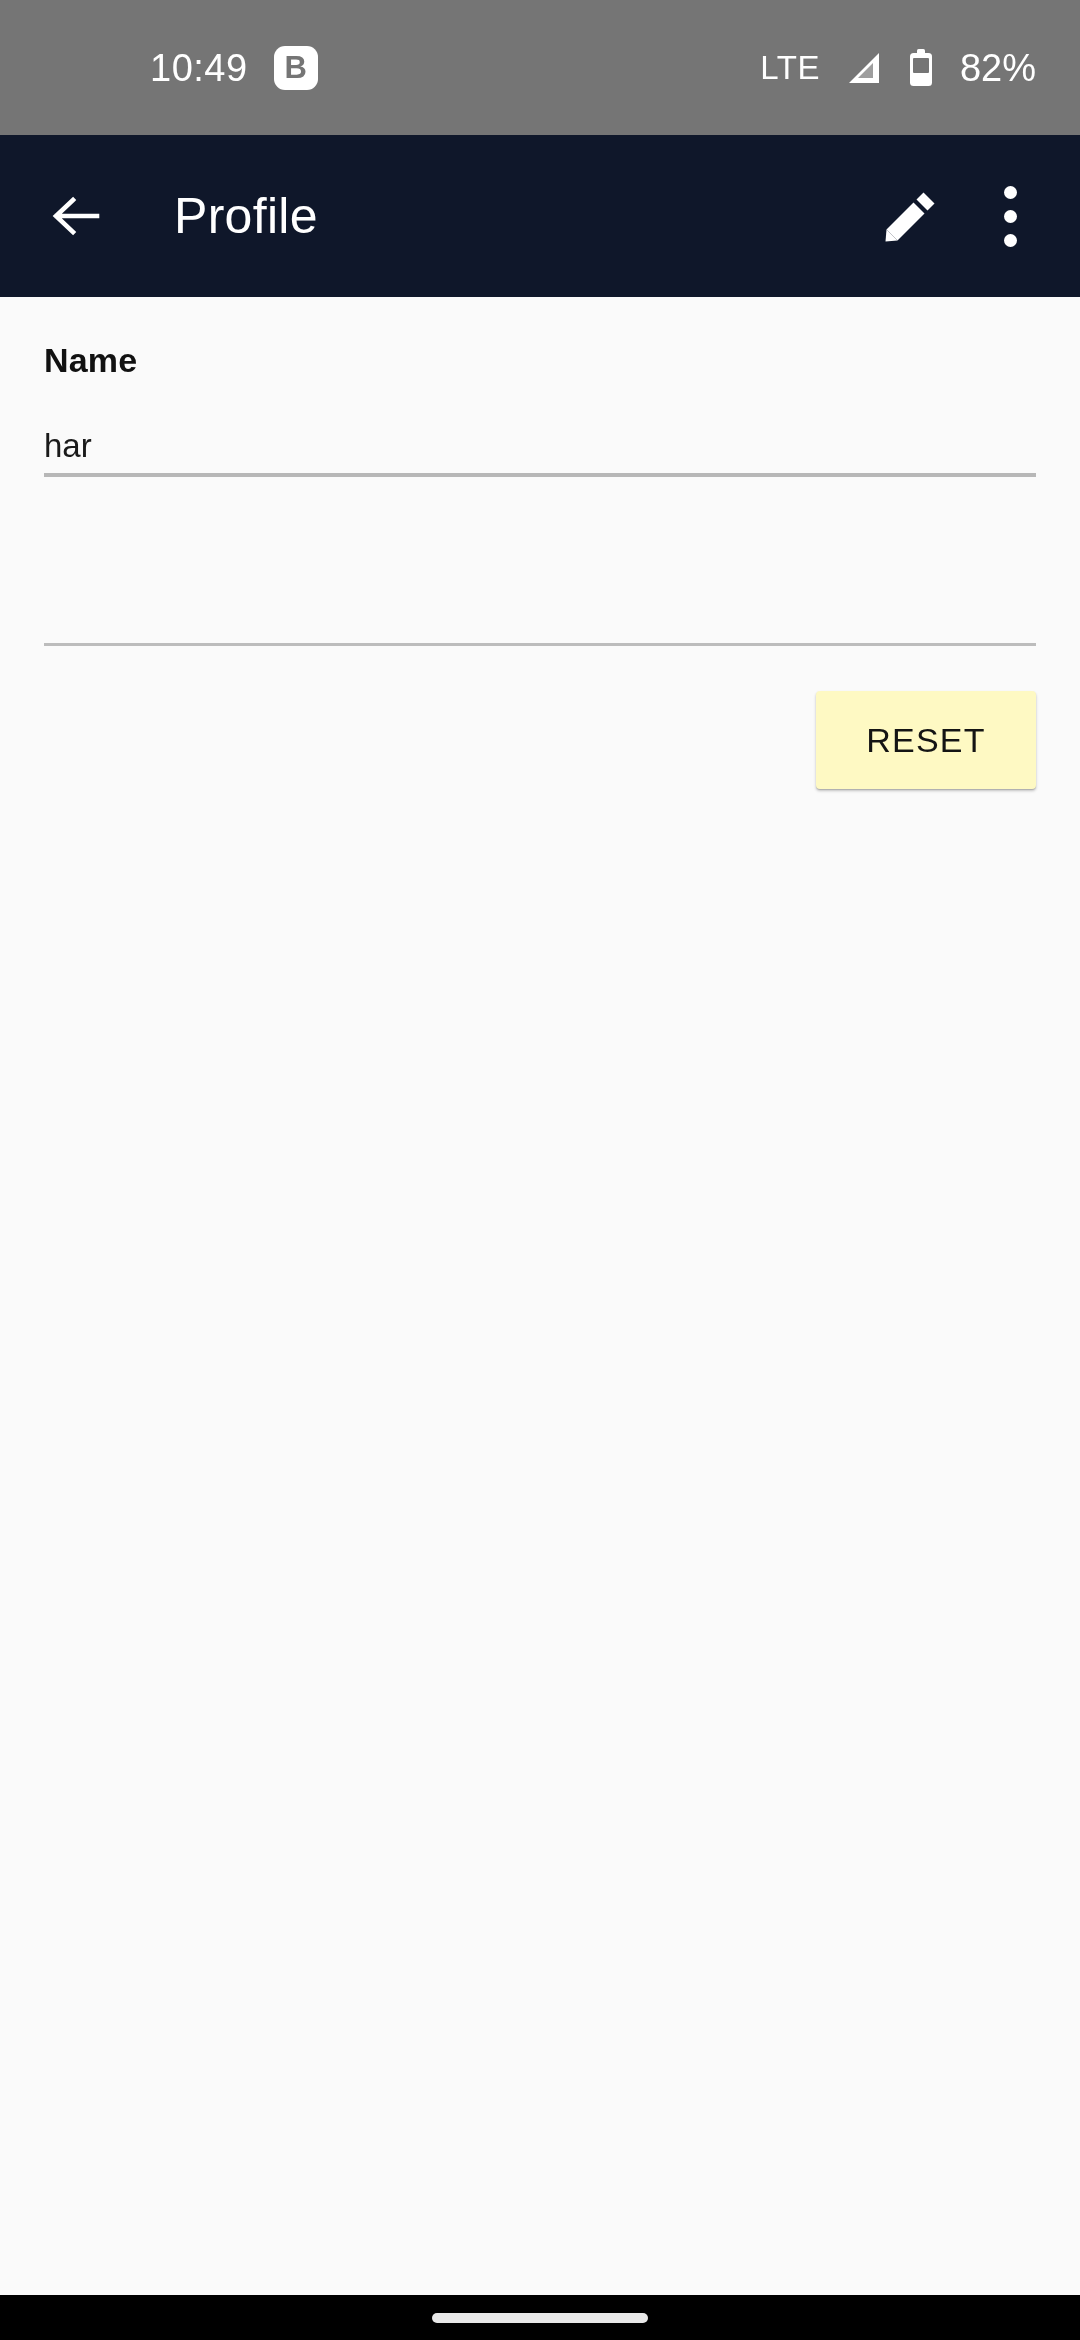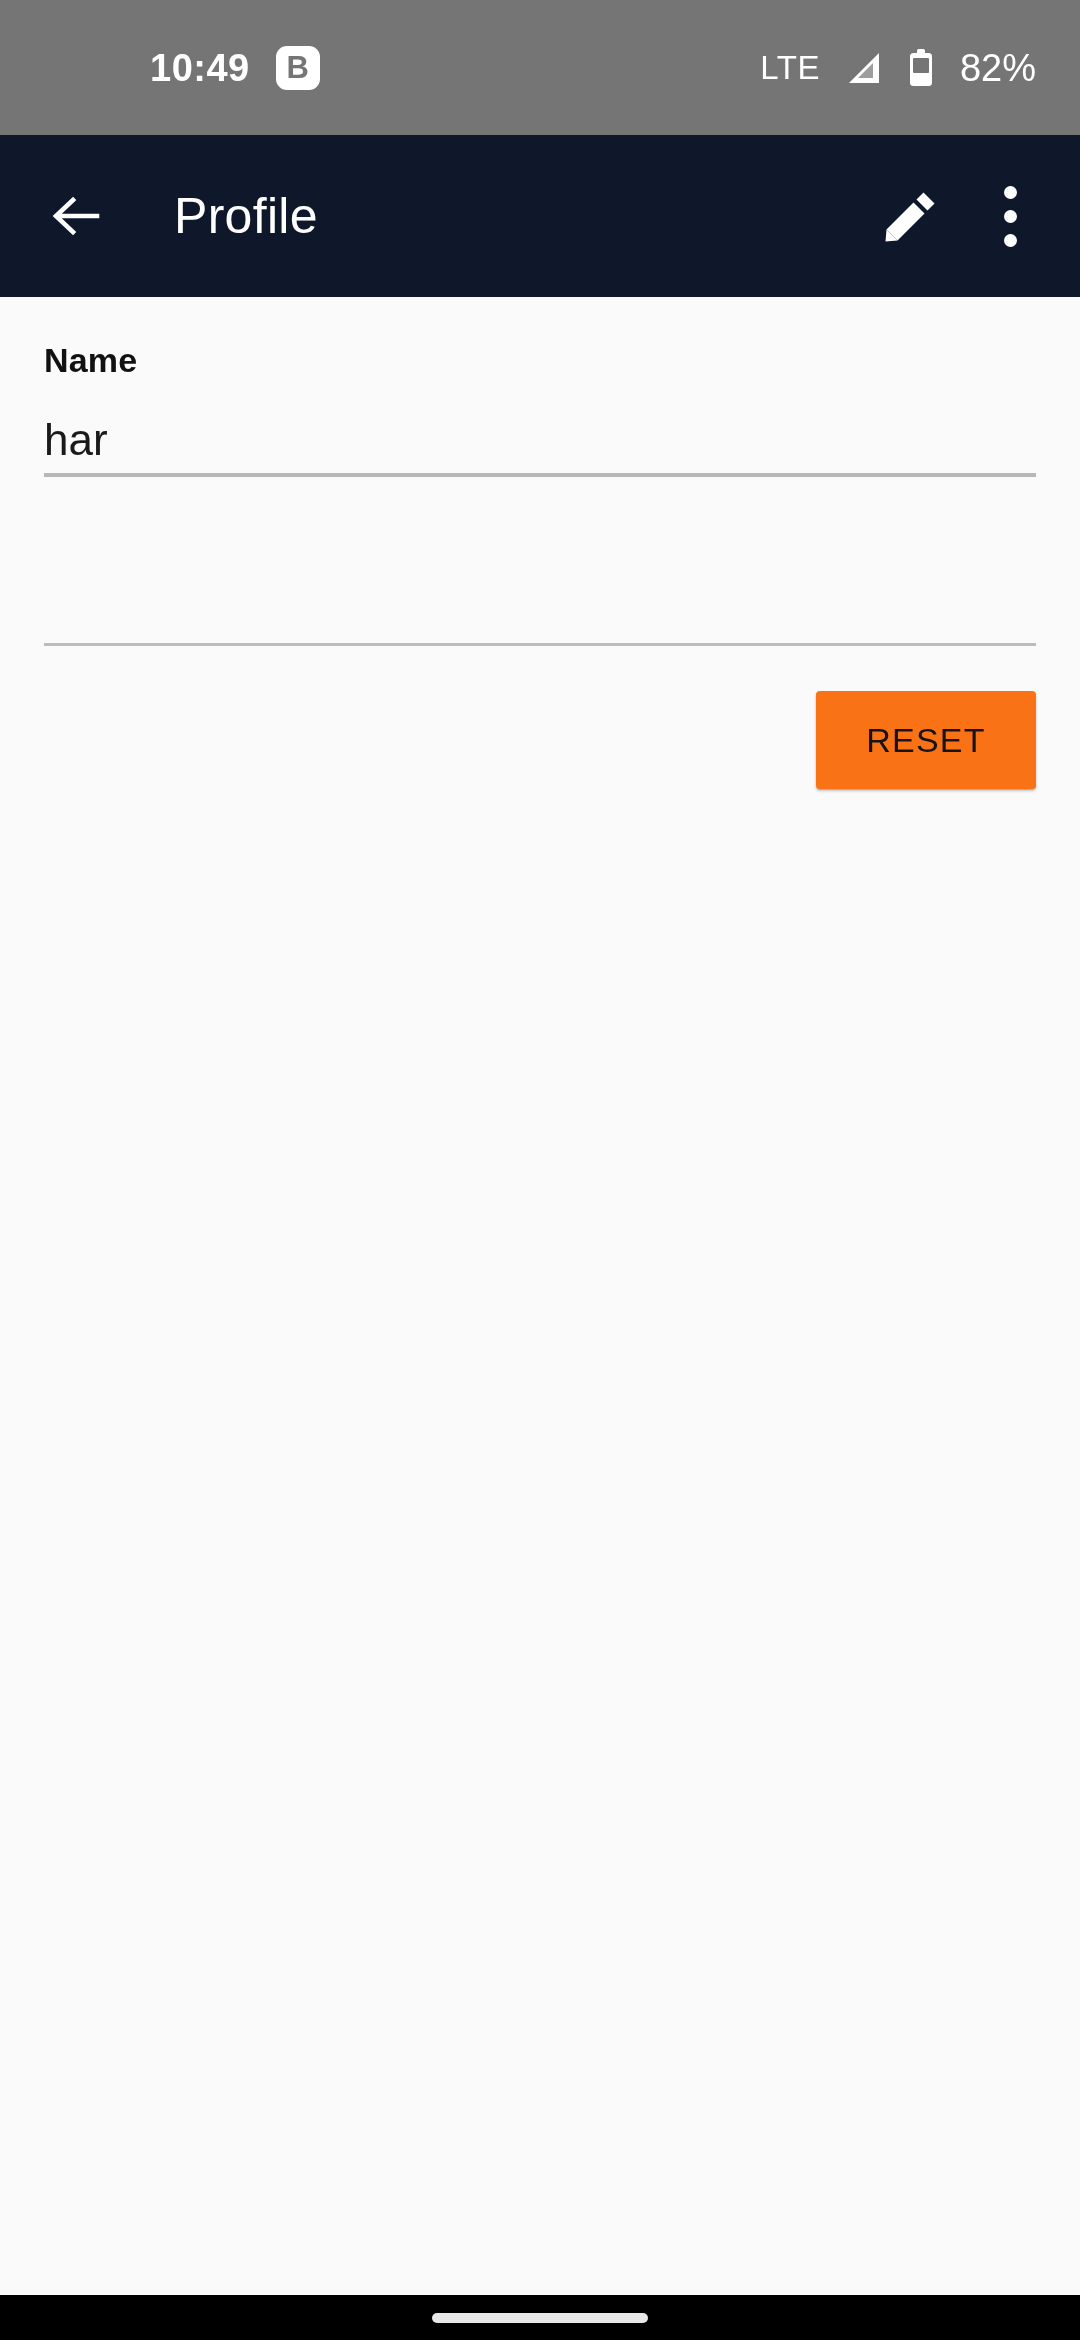--- a/index.html
+++ b/index.html
@@ -27,21 +27,20 @@
   }
   .sb-left {
     display:flex; align-items:center; gap:26px;
     margin-left:150px;
   }
   .sb-time {
     color:#ffffff;
     font-size:38px;
     letter-spacing:0.5px;
     line-height:1;
-    font-weight:bold;
   }
   .sb-app-badge {
     width:44px; height:44px;
     background:#ffffff;
     border-radius:11px;
     display:flex; align-items:center; justify-content:center;
     color:#757575;
     font-size:31px;
     font-weight:bold;
     line-height:1;
@@ -113,21 +112,21 @@
     font-weight:bold;
     color:#111111;
     line-height:1;
     letter-spacing:0.2px;
   }
   .field-value-wrap {
     display:flex; align-items:flex-end;
     min-height:96px;
   }
   .field-value {
-    font-size:44px;
+    font-size:33px;
     color:#1a1a1a;
     line-height:1;
     padding-bottom:8px;
     min-height:36px;
     width:100%;
     background:transparent;
     border:none;
     outline:none;
     font-family:"Liberation Sans", sans-serif;
   }
@@ -146,21 +145,21 @@
   .gap-name-email { height:34px; }
   .gap-email-contact { height:36px; }
 
   
   .button-row {
     display:flex; justify-content:flex-end;
     gap:52px;
     margin-top:45px;
   }
   .flat-btn {
-    background:#f97316;
+    background:#fef9c3;
     border:none;
     border-radius:4px;
     min-width:220px;
     height:98px;
     padding:0 30px;
     font-size:34px;
     color:#141414;
     letter-spacing:1.2px;
     font-family:"Liberation Sans", sans-serif;
     cursor:pointer;

